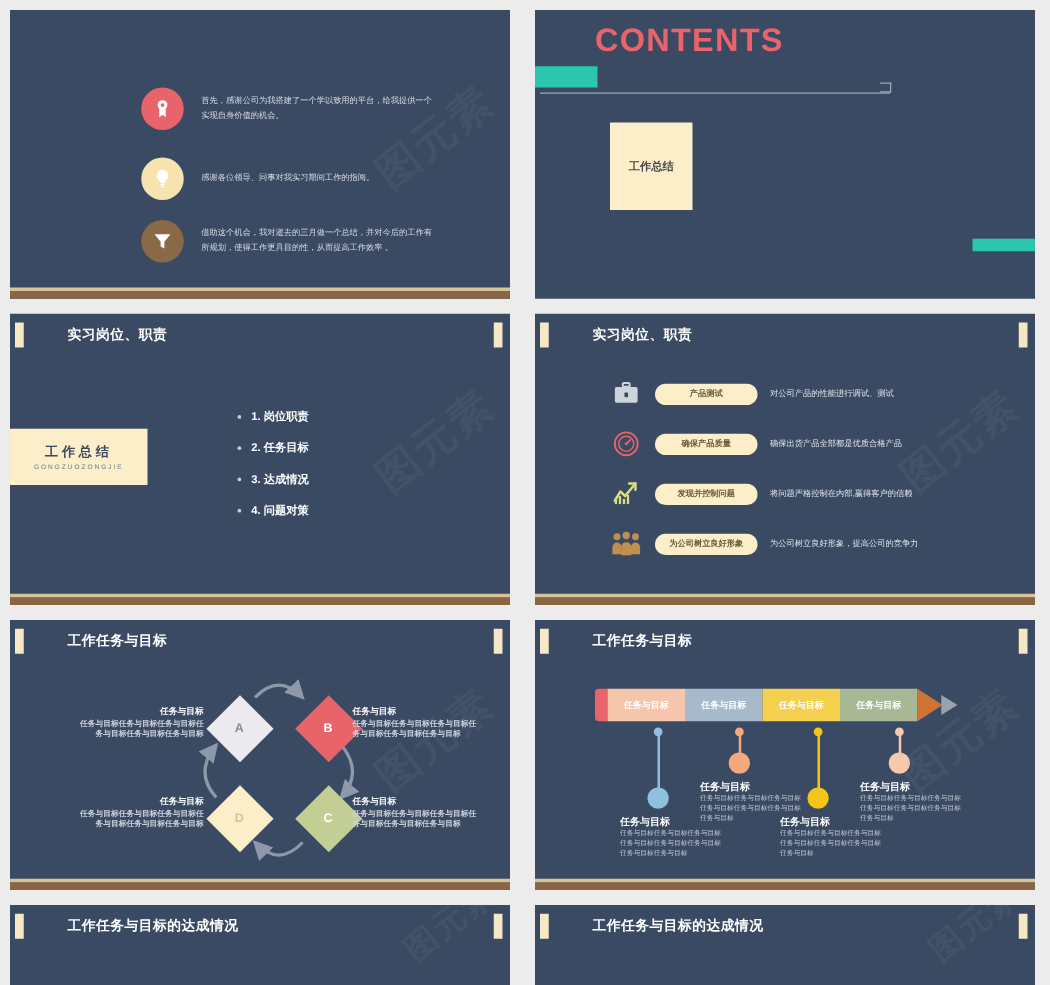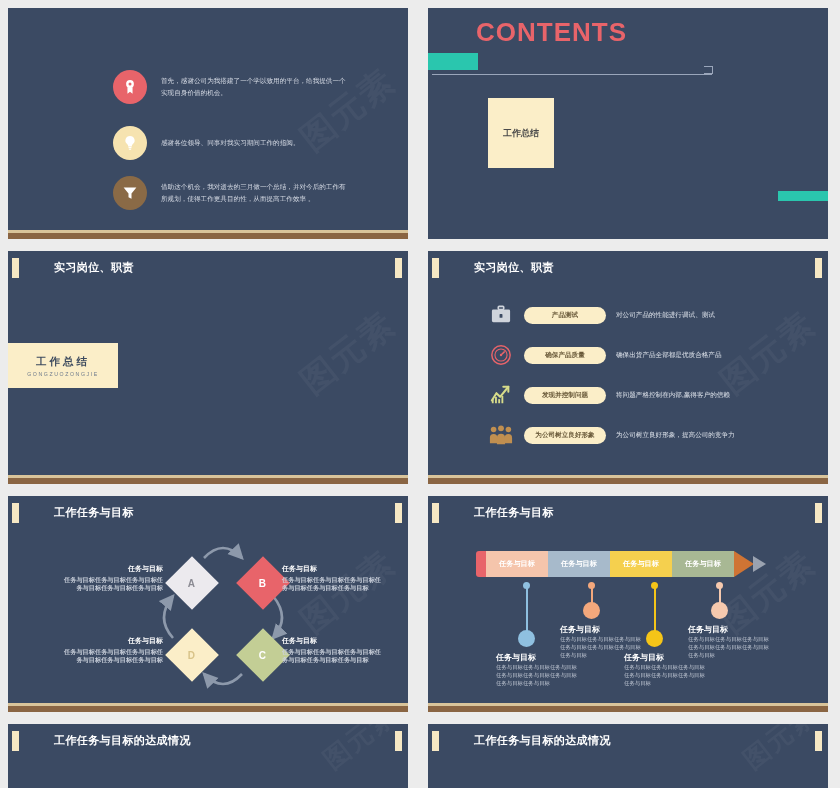--- a/index.html
+++ b/index.html
@@ -194,20 +194,38 @@
         <div class="tabL"></div>
         <div class="tabR"></div>
         <div class="txt">实习岗位、职责</div>
       </div>
 
       <div class="sum-box">
         <div class="zh">工作总结</div>
         <div class="en">GONGZUOZONGJIE</div>
       </div>
 
+      <ul class="sum-list">
+        <li>
+            <span class="dot"></span>
+            <span>1. 岗位职责</span>
+          </li>
+        <li>
+            <span class="dot"></span>
+            <span>2. 任务目标</span>
+          </li>
+        <li>
+            <span class="dot"></span>
+            <span>3. 达成情况</span>
+          </li>
+        <li>
+            <span class="dot"></span>
+            <span>4. 问题对策</span>
+          </li>
+      </ul>
 
       <div class="goldbar">
           <div class="t"></div>
           <div class="b"></div>
         </div>
     </div>
   </div>
 
   <div class="cell">
     <div class="slide">

